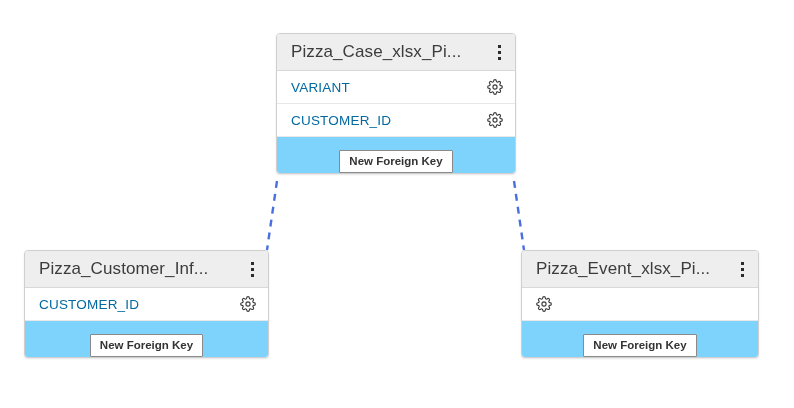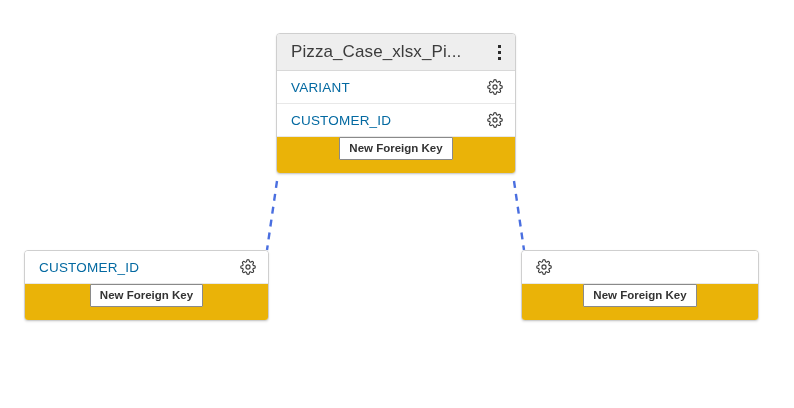--- a/index.html
+++ b/index.html
@@ -103,23 +103,23 @@
     width: 16px;
     height: 16px;
     display: block;
     cursor: pointer;
   }
   .gear-icon svg { display: block; }
 
   .card-footer {
     height: 36px;
     display: flex;
-    align-items: flex-start;
+    align-items: flex-end;
     justify-content: center;
-    background: #eab308;
+    background: #7dd3fc;
   }
 
   .fk-button {
     font-family: "Liberation Sans", sans-serif;
     font-size: 11.5px;
     font-weight: bold;
     color: #333333;
     background: #ffffff;
     border: 1px solid #8a8a8a;
     border-radius: 1px;
@@ -170,35 +170,51 @@
           <path d="M19.4 15a1.65 1.65 0 0 0 .33 1.82l.06.06a2 2 0 1 1-2.83 2.83l-.06-.06a1.65 1.65 0 0 0-1.82-.33 1.65 1.65 0 0 0-1 1.51V21a2 2 0 1 1-4 0v-.09A1.65 1.65 0 0 0 9 19.4a1.65 1.65 0 0 0-1.82.33l-.06.06a2 2 0 1 1-2.83-2.83l.06-.06a1.65 1.65 0 0 0 .33-1.82 1.65 1.65 0 0 0-1.51-1H3a2 2 0 1 1 0-4h.09A1.65 1.65 0 0 0 4.6 9a1.65 1.65 0 0 0-.33-1.82l-.06-.06a2 2 0 1 1 2.83-2.83l.06.06A1.65 1.65 0 0 0 9 4.6a1.65 1.65 0 0 0 1-1.51V3a2 2 0 1 1 4 0v.09a1.65 1.65 0 0 0 1 1.51 1.65 1.65 0 0 0 1.82-.33l.06-.06a2 2 0 1 1 2.83 2.83l-.06.06A1.65 1.65 0 0 0 19.4 9v0a1.65 1.65 0 0 0 1.51 1H21a2 2 0 1 1 0 4h-.09a1.65 1.65 0 0 0-1.51 1z"></path>
         </svg>
       </span>
     </div>
     <div class="card-footer">
       <button class="fk-button">New Foreign Key</button>
     </div>
   </div>
 
   <div class="card" id="card-customer">
+    <div class="card-header">
+      <div class="card-title">Pizza_Customer_Inf...</div>
+      <div class="kebab-icon">
+        <i></i>
+          <i></i>
+          <i></i>
+      </div>
+    </div>
     <div class="field-row">
       <div class="field-name">CUSTOMER_ID</div>
       <span class="gear-icon">
         <svg viewBox="0 0 24 24" width="16" height="16" fill="none" stroke="#3d3d3d" stroke-width="1.7">
           <circle cx="12" cy="12" r="3.1"></circle>
           <path d="M19.4 15a1.65 1.65 0 0 0 .33 1.82l.06.06a2 2 0 1 1-2.83 2.83l-.06-.06a1.65 1.65 0 0 0-1.82-.33 1.65 1.65 0 0 0-1 1.51V21a2 2 0 1 1-4 0v-.09A1.65 1.65 0 0 0 9 19.4a1.65 1.65 0 0 0-1.82.33l-.06.06a2 2 0 1 1-2.83-2.83l.06-.06a1.65 1.65 0 0 0 .33-1.82 1.65 1.65 0 0 0-1.51-1H3a2 2 0 1 1 0-4h.09A1.65 1.65 0 0 0 4.6 9a1.65 1.65 0 0 0-.33-1.82l-.06-.06a2 2 0 1 1 2.83-2.83l.06.06A1.65 1.65 0 0 0 9 4.6a1.65 1.65 0 0 0 1-1.51V3a2 2 0 1 1 4 0v.09a1.65 1.65 0 0 0 1 1.51 1.65 1.65 0 0 0 1.82-.33l.06-.06a2 2 0 1 1 2.83 2.83l-.06.06A1.65 1.65 0 0 0 19.4 9v0a1.65 1.65 0 0 0 1.51 1H21a2 2 0 1 1 0 4h-.09a1.65 1.65 0 0 0-1.51 1z"></path>
         </svg>
       </span>
     </div>
     <div class="card-footer">
       <button class="fk-button">New Foreign Key</button>
     </div>
   </div>
 
   <div class="card" id="card-event">
+    <div class="card-header">
+      <div class="card-title">Pizza_Event_xlsx_Pi...</div>
+      <div class="kebab-icon">
+        <i></i>
+          <i></i>
+          <i></i>
+      </div>
+    </div>
     <div class="field-row">
       <span class="gear-icon">
         <svg viewBox="0 0 24 24" width="16" height="16" fill="none" stroke="#3d3d3d" stroke-width="1.7">
           <circle cx="12" cy="12" r="3.1"></circle>
           <path d="M19.4 15a1.65 1.65 0 0 0 .33 1.82l.06.06a2 2 0 1 1-2.83 2.83l-.06-.06a1.65 1.65 0 0 0-1.82-.33 1.65 1.65 0 0 0-1 1.51V21a2 2 0 1 1-4 0v-.09A1.65 1.65 0 0 0 9 19.4a1.65 1.65 0 0 0-1.82.33l-.06.06a2 2 0 1 1-2.83-2.83l.06-.06a1.65 1.65 0 0 0 .33-1.82 1.65 1.65 0 0 0-1.51-1H3a2 2 0 1 1 0-4h.09A1.65 1.65 0 0 0 4.6 9a1.65 1.65 0 0 0-.33-1.82l-.06-.06a2 2 0 1 1 2.83-2.83l.06.06A1.65 1.65 0 0 0 9 4.6a1.65 1.65 0 0 0 1-1.51V3a2 2 0 1 1 4 0v.09a1.65 1.65 0 0 0 1 1.51 1.65 1.65 0 0 0 1.82-.33l.06-.06a2 2 0 1 1 2.83 2.83l-.06.06A1.65 1.65 0 0 0 19.4 9v0a1.65 1.65 0 0 0 1.51 1H21a2 2 0 1 1 0 4h-.09a1.65 1.65 0 0 0-1.51 1z"></path>
         </svg>
       </span>
     </div>
     <div class="card-footer">
       <button class="fk-button">New Foreign Key</button>

